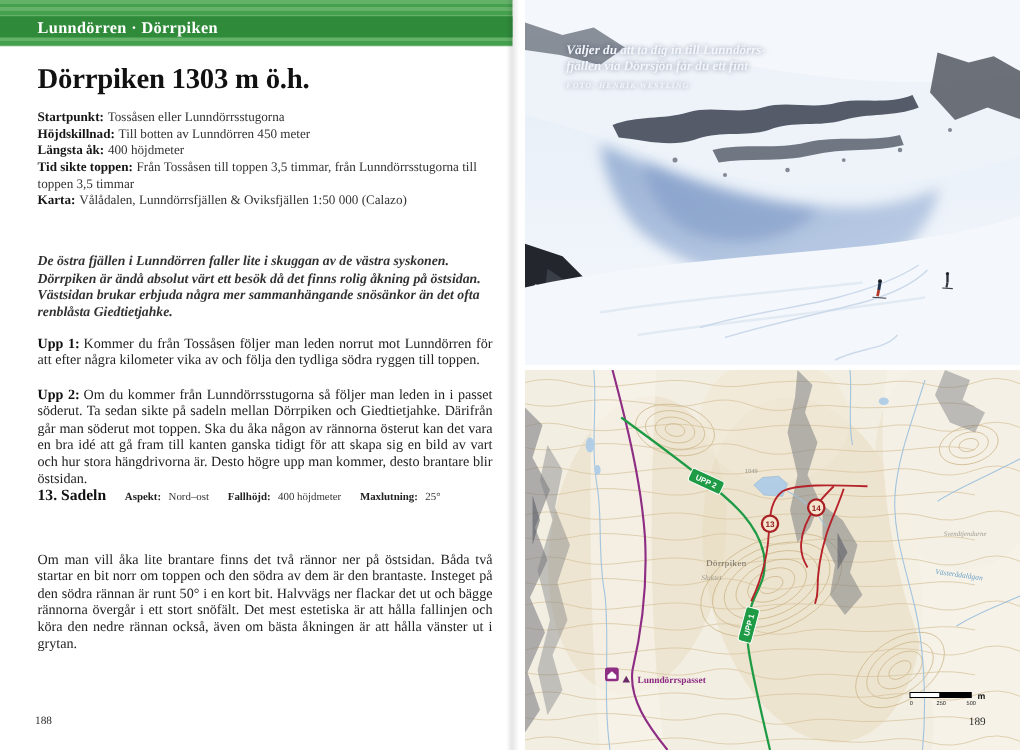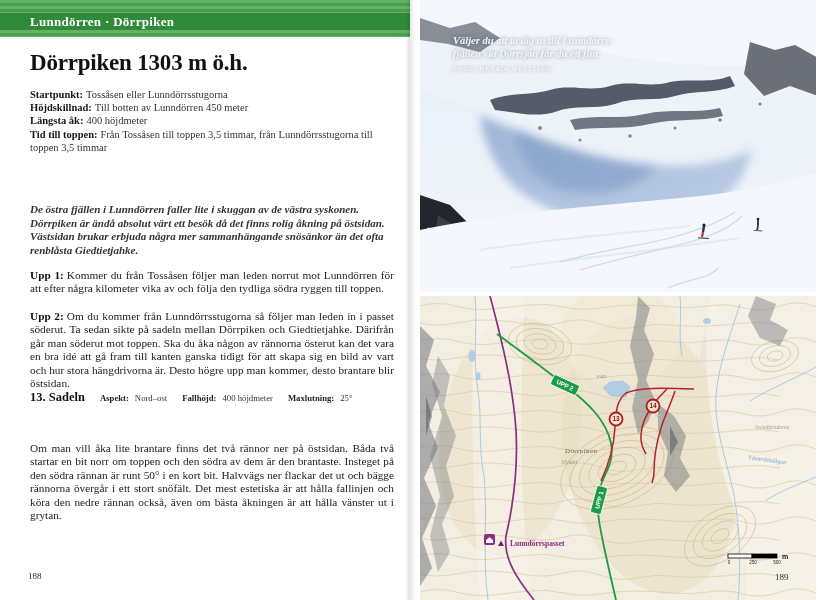--- a/index.html
+++ b/index.html
@@ -58,21 +58,22 @@
       </div>
     </div>
 
     <div class="content">
       <h1 class="page-title">Dörrpiken 1303 m ö.h.</h1>
 
       <div class="facts">
         <div class="fact"><b>Startpunkt:</b><span>Tossåsen eller Lunndörrsstugorna</span></div>
         <div class="fact"><b>Höjdskillnad:</b><span>Till botten av Lunndörren 450 meter</span></div>
         <div class="fact"><b>Längsta åk:</b><span>400 höjdmeter</span></div>
-        <div class="fact"><b>Tid till toppen:</b><span>Från Tossåsen till toppen 3,5 timmar, från Lunndörrsstugorna till toppen 3,5 timmar</span></div>
+        <div class="fact"><b>Tid sikte toppen:</b><span>Från Tossåsen till toppen 3,5 timmar, från Lunndörrsstugorna till toppen 3,5 timmar</span></div>
+        <div class="fact"><b>Karta:</b><span>Vålådalen, Lunndörrsfjällen &amp; Oviksfjällen 1:50 000 (Calazo)</span></div>
       </div>
 
       <div class="intro">De östra fjällen i Lunndörren faller lite i skuggan av de västra syskonen. Dörrpiken är ändå absolut värt ett besök då det finns rolig åkning på östsidan. Västsidan brukar erbjuda några mer sammanhängande snösänkor än det ofta renblåsta Giedtietjahke.</div>
 
       <div class="para p-upp1">
         <b>Upp 1:</b><span>Kommer du från Tossåsen följer man leden norrut mot Lunndörren för att efter några kilometer vika av och följa den tydliga södra ryggen till toppen.</span>
       </div>
 
       <div class="para p-upp2">
         <b>Upp 2:</b><span>Om du kommer från Lunndörrsstugorna så följer man leden in i passet söderut. Ta sedan sikte på sadeln mellan Dörrpiken och Giedtietjahke. Därifrån går man söderut mot toppen. Ska du åka någon av rännorna österut kan det vara en bra idé att gå fram till kanten ganska tidigt för att skapa sig en bild av vart och hur stora hängdrivorna är. Desto högre upp man kommer, desto brantare blir östsidan.</span>

